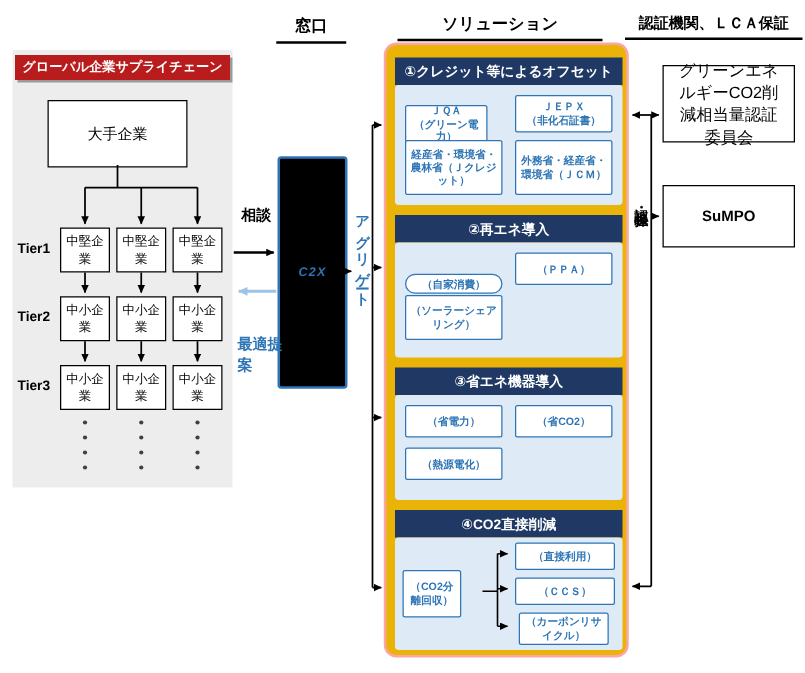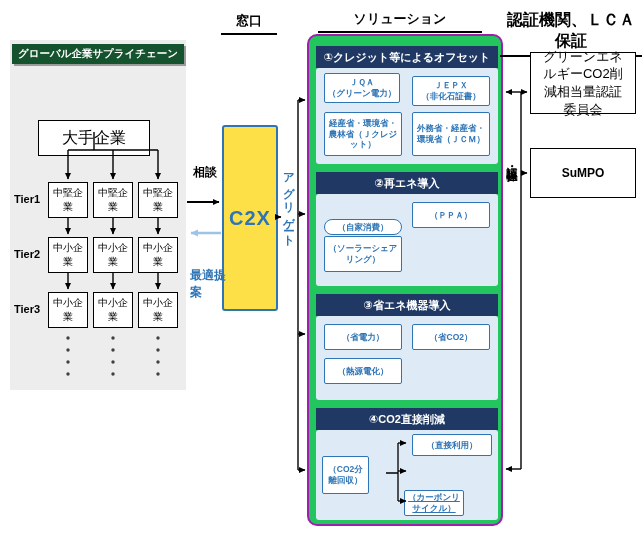--- a/index.html
+++ b/index.html
@@ -5,37 +5,37 @@
   * { margin:0; padding:0; box-sizing:border-box; }
   body { background:#fff; font-family:"Liberation Sans","DejaVu Sans",sans-serif; }
   .page { position:relative; width:644px; height:538px; background:#fff; overflow:hidden; }
 
   .lane-h { position:absolute; font-weight:bold; font-size:13px; color:#000;
             text-align:center; border-bottom:2px solid #000; padding-bottom:3px; z-index:2; }
 
   .sc-panel { position:absolute; left:10px; top:40px; width:176px; height:350px;
               background:#EDEDED; z-index:1; }
   .sc-title { position:absolute; left:2px; top:4px; width:172px; height:20px;
-              background:#14532d; color:#fff; font-size:10.5px; font-weight:bold;
+              background:#b91c1c; color:#fff; font-size:10.5px; font-weight:bold;
               display:flex; align-items:center; justify-content:center;
               box-shadow:2px 2px 0 rgba(0,0,0,0.35); }
   .blackbox { position:absolute; background:#fff; border:1.5px solid #000; color:#000;
               display:flex; align-items:center; justify-content:center; text-align:center;
               z-index:2; }
   .tier-lab { position:absolute; font-size:11px; font-weight:600; color:#000; z-index:2; }
 
   .c2x { position:absolute; left:222px; top:125px; width:56px; height:186px;
-         background:#fde047; border:2.5px solid #2E75B6; border-radius:3px;
+         background:#000000; border:2.5px solid #2E75B6; border-radius:3px;
          display:flex; align-items:center; justify-content:center;
-         color:#2E75B6; font-weight:bold; font-size:20px; letter-spacing:1px; z-index:2; }
+         color:#2E75B6; font-weight:bold; font-size:10px; letter-spacing:1px; z-index:2;font-style:italic; }
   .flow-lab { position:absolute; font-size:12px; font-weight:bold; z-index:3; }
   .vtext { writing-mode:vertical-rl; text-orientation:upright; position:absolute; z-index:3; }
 
   .sol-panel { position:absolute; left:307px; top:34px; width:196px; height:492px;
-               background:#22c55e; border:2px solid #a21caf; border-radius:10px; z-index:1; }
+               background:#eab308; border:2px solid #fca5a5; border-radius:10px; z-index:1; }
   .sec-h { position:absolute; left:7px; width:182px; height:22px; background:#1F3864;
            color:#fff; font-size:11px; font-weight:bold;
            display:flex; align-items:center; justify-content:center; }
   .sec-b { position:absolute; left:7px; width:182px; background:#DEEBF7; border-radius:3px; }
   .itm { position:absolute; background:#fff; border:1.5px solid #2E75B6; border-radius:2px;
          color:#2E75B6; font-weight:bold; font-size:8.5px; line-height:1.25;
          display:flex; align-items:center; justify-content:center; text-align:center;
          white-space:pre-line; padding:1px 2px; }
 
   .cert-box { position:absolute; background:#fff; border:1.5px solid #000; color:#000;
@@ -43,27 +43,27 @@
 
   .connectors { position:absolute; left:0; top:0; z-index:6; pointer-events:none; }
 </style>
 </head>
 <body>
 
 <div class="page">
 
   <div class="lane-h" style="left:221px; top:12px; width:56px;">窓口</div>
   <div class="lane-h" style="left:318px; top:10px; width:164px;">ソリューション</div>
-  <div class="lane-h" style="left:500px; top:10px; width:142px; font-size:16px;">認証機関、ＬＣＡ保証</div>
+  <div class="lane-h" style="left:500px; top:10px; width:142px; font-size:12px;">認証機関、ＬＣＡ保証</div>
 
   <div class="sc-panel">
     <div class="sc-title">グローバル企業サプライチェーン</div>
   </div>
 
-  <div class="blackbox" style="left:38px; top:80px; width:112px; height:36px; font-size:16px;margin-top:40px;">大手企業</div>
+  <div class="blackbox" style="left:38px; top:80px; width:112px; height:54px; font-size:12px;">大手企業</div>
 
   <div class="tier-lab" style="left:14px; top:193px;">Tier1</div>
   <div class="tier-lab" style="left:14px; top:248px;">Tier2</div>
   <div class="tier-lab" style="left:14px; top:303px;">Tier3</div>
 
   <div class="blackbox" style="left:48px;  top:182px; width:40px; height:36px; font-size:10px;">中堅企業</div>
   <div class="blackbox" style="left:93px;  top:182px; width:40px; height:36px; font-size:10px;">中堅企業</div>
   <div class="blackbox" style="left:138px; top:182px; width:40px; height:36px; font-size:10px;">中堅企業</div>
 
   <div class="blackbox" style="left:48px;  top:237px; width:40px; height:36px; font-size:10px;">中小企業</div>
@@ -76,21 +76,21 @@
 
   <div class="flow-lab" style="left:193px; top:164px; color:#000;">相談</div>
   <div class="c2x">C2X</div>
   <div class="flow-lab" style="left:190px; top:243px; width:40px; color:#2E75B6; text-align:left;margin-top:24px;">最適提案</div>
   <div class="vtext" style="left:281px; top:164px; height:110px; color:#2E75B6; font-weight:bold; font-size:11.5px; letter-spacing:2px;">アグリゲート</div>
 
   <div class="sol-panel">
 
     <div class="sec-h" style="top:10px;">①クレジット等によるオフセット</div>
     <div class="sec-b" style="top:32px; height:96px;">
-      <div class="itm" style="left:8px;  top:5px;  width:76px; height:30px;">ＪＱＡ
+      <div class="itm" style="left:8px;  top:16px;  width:66px; height:30px;">ＪＱＡ
 （グリーン電力）</div>
       <div class="itm" style="left:96px; top:8px;  width:78px; height:30px;">ＪＥＰＸ
 （非化石証書）</div>
       <div class="itm" style="left:8px;  top:44px; width:78px; height:44px;">経産省・環境省・農林省（Ｊクレジット）</div>
       <div class="itm" style="left:96px; top:44px; width:78px; height:44px;">外務省・経産省・環境省（ＪＣＭ）</div>
     </div>
 
     <div class="sec-h" style="top:136px;">②再エネ導入</div>
     <div class="sec-b" style="top:158px; height:92px;">
       <div class="itm" style="left:8px;  top:25px;  width:78px; height:16px;border-radius:13px;">（自家消費）</div>
@@ -102,21 +102,22 @@
     <div class="sec-b" style="top:280px; height:84px;">
       <div class="itm" style="left:8px;  top:8px;  width:78px; height:26px;">（省電力）</div>
       <div class="itm" style="left:96px; top:8px;  width:78px; height:26px;">（省CO2）</div>
       <div class="itm" style="left:8px;  top:42px; width:78px; height:26px;">（熱源電化）</div>
     </div>
 
     <div class="sec-h" style="top:372px;">④CO2直接削減</div>
     <div class="sec-b" style="top:394px; height:90px;">
       <div class="itm" style="left:6px;  top:26px; width:47px; height:38px;">（CO2分離回収）</div>
       <div class="itm" style="left:96px; top:4px;  width:80px; height:22px;">（直接利用）</div>
-      <div class="itm" style="left:88px; top:60px; width:60px; height:26px;text-decoration:underline;">（カーボンリサイクル）</div>
+      <div class="itm" style="left:96px; top:32px; width:80px; height:22px;">（ＣＣＳ）</div>
+      <div class="itm" style="left:99px; top:60px; width:72px; height:26px;">（カーボンリサイクル）</div>
     </div>
 
   </div>
 
   <div class="vtext" style="left:504px; top:158px; height:96px; color:#000; font-size:11px; font-weight:600; letter-spacing:1px;">認証・担保</div>
   <div class="cert-box" style="left:530px; top:52px; width:106px; height:62px; font-size:13px; line-height:1.35; padding:0 12px;">グリーンエネルギーCO2削減相当量認証委員会</div>
   <div class="cert-box" style="left:530px; top:148px; width:106px; height:50px; font-size:12px; font-weight:600;">SuMPO</div>
 
   <svg class="connectors" width="644" height="538" viewBox="0 0 644 538">
     <defs>

